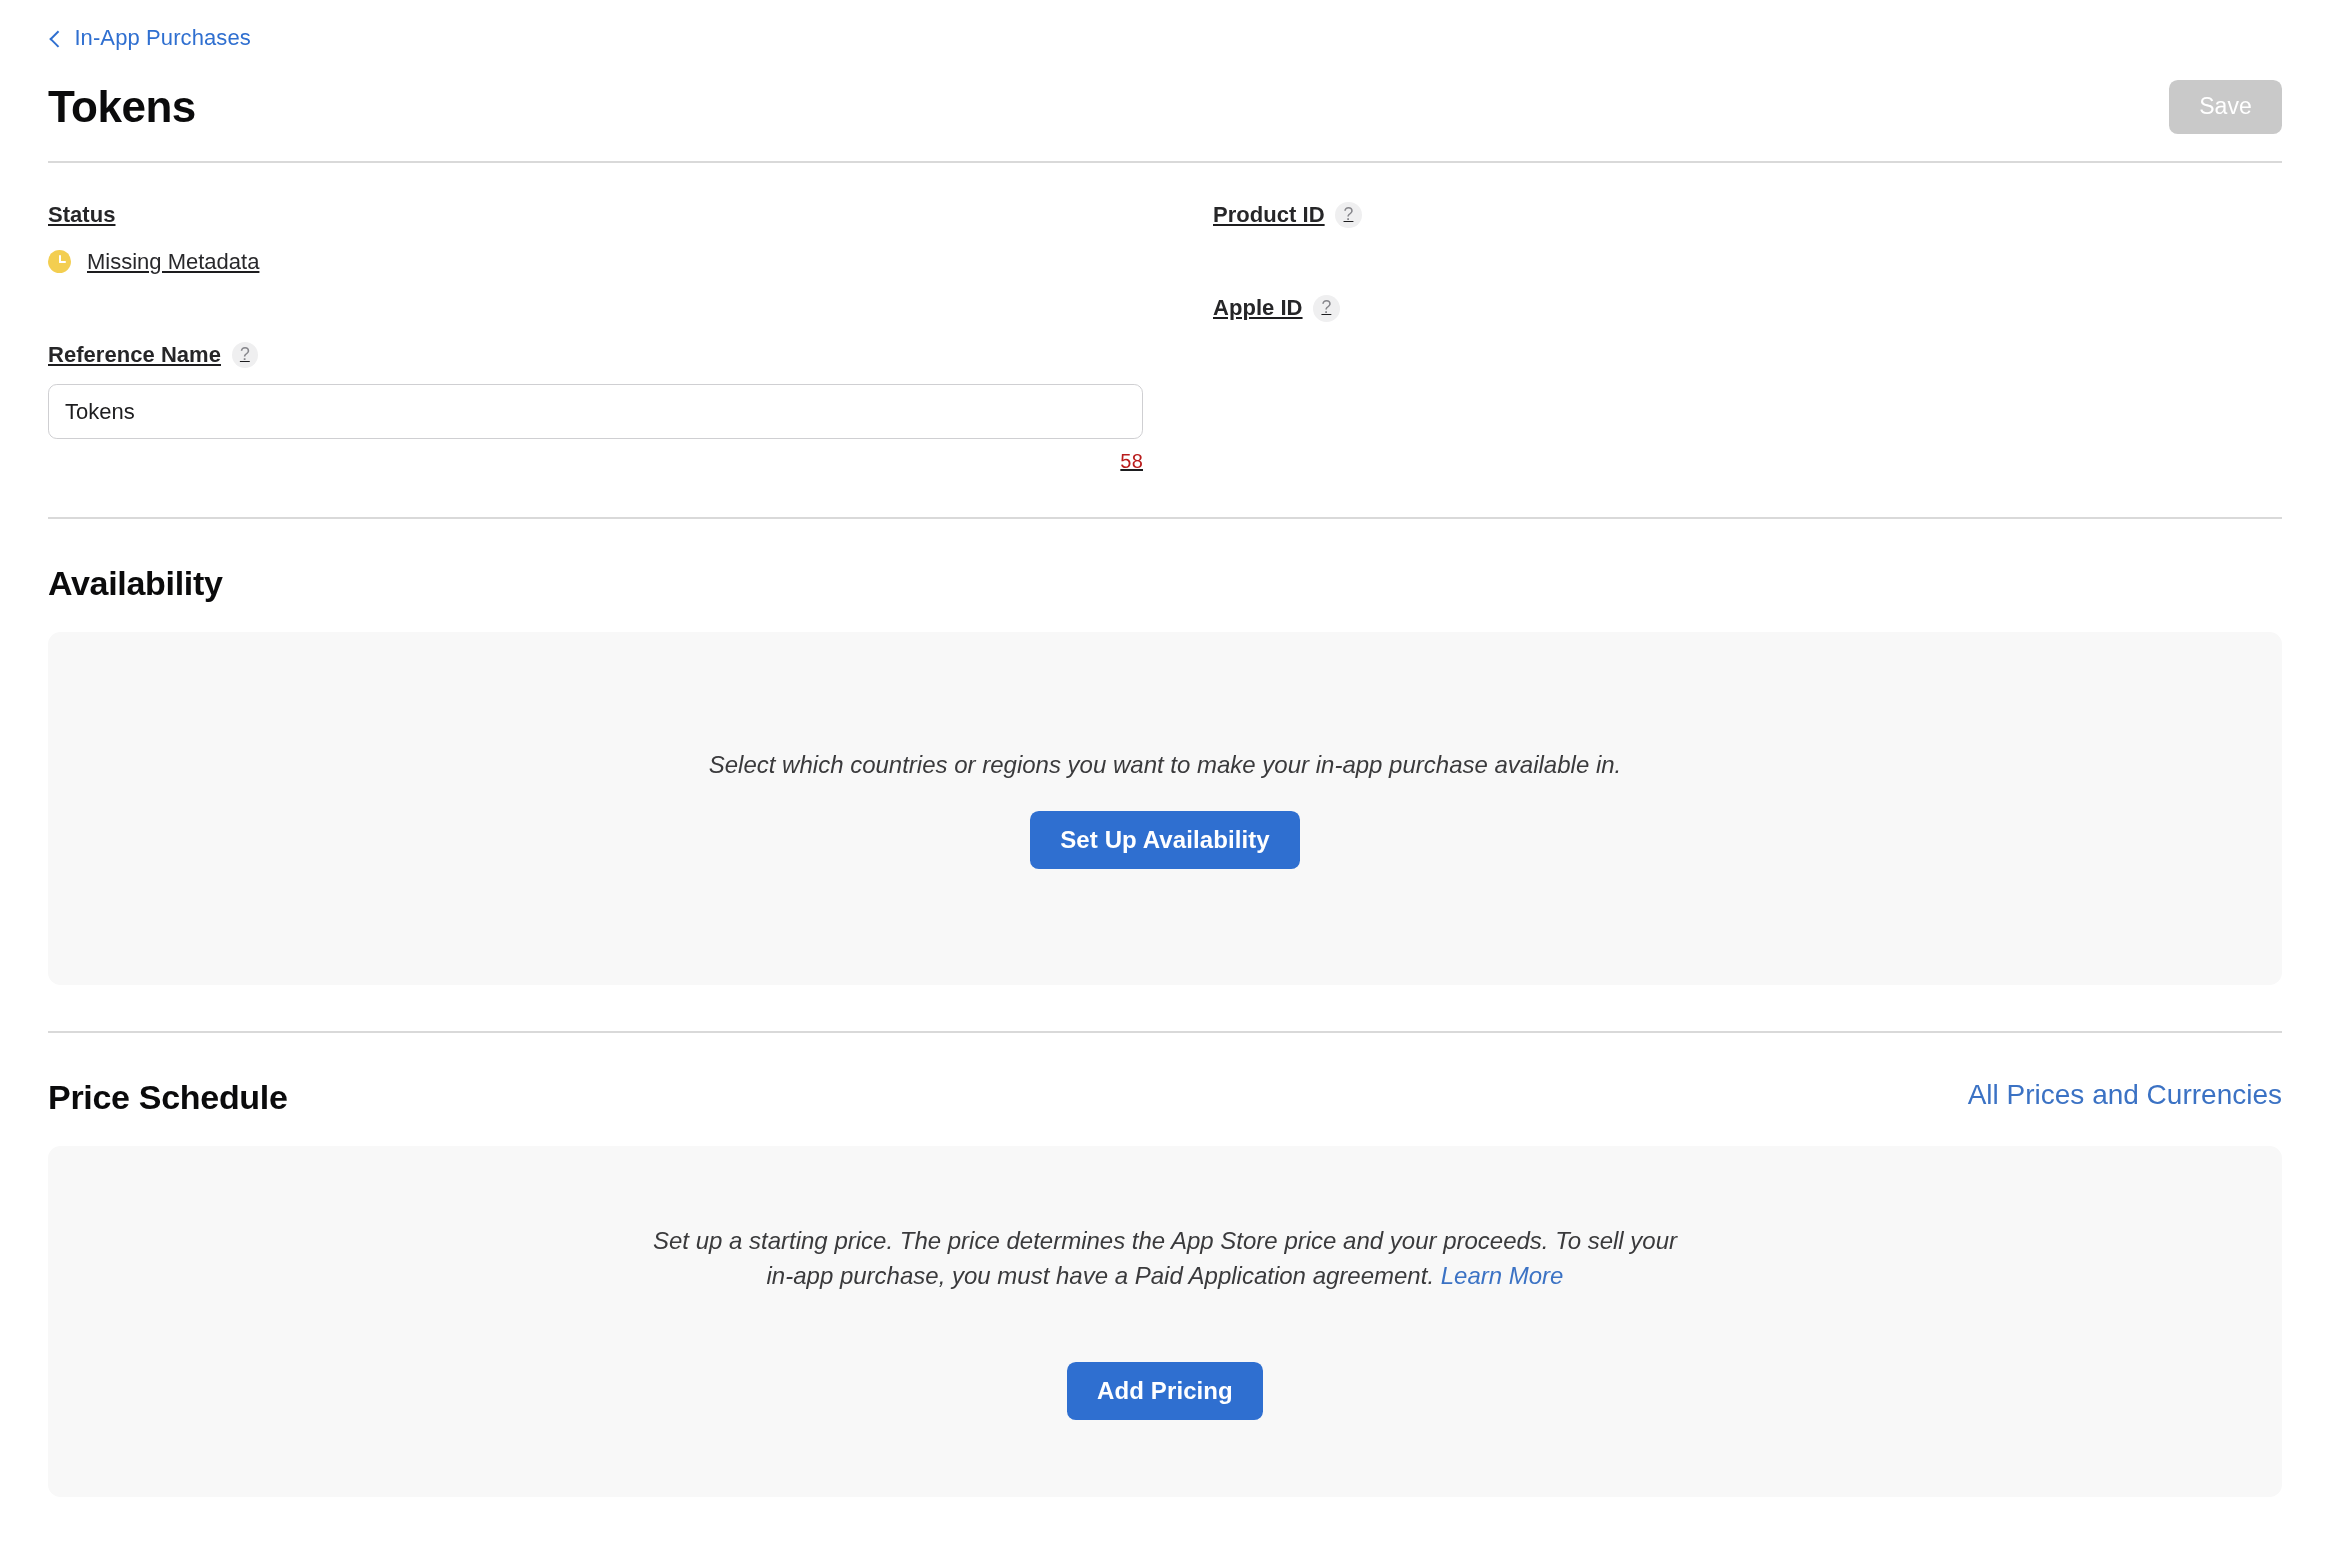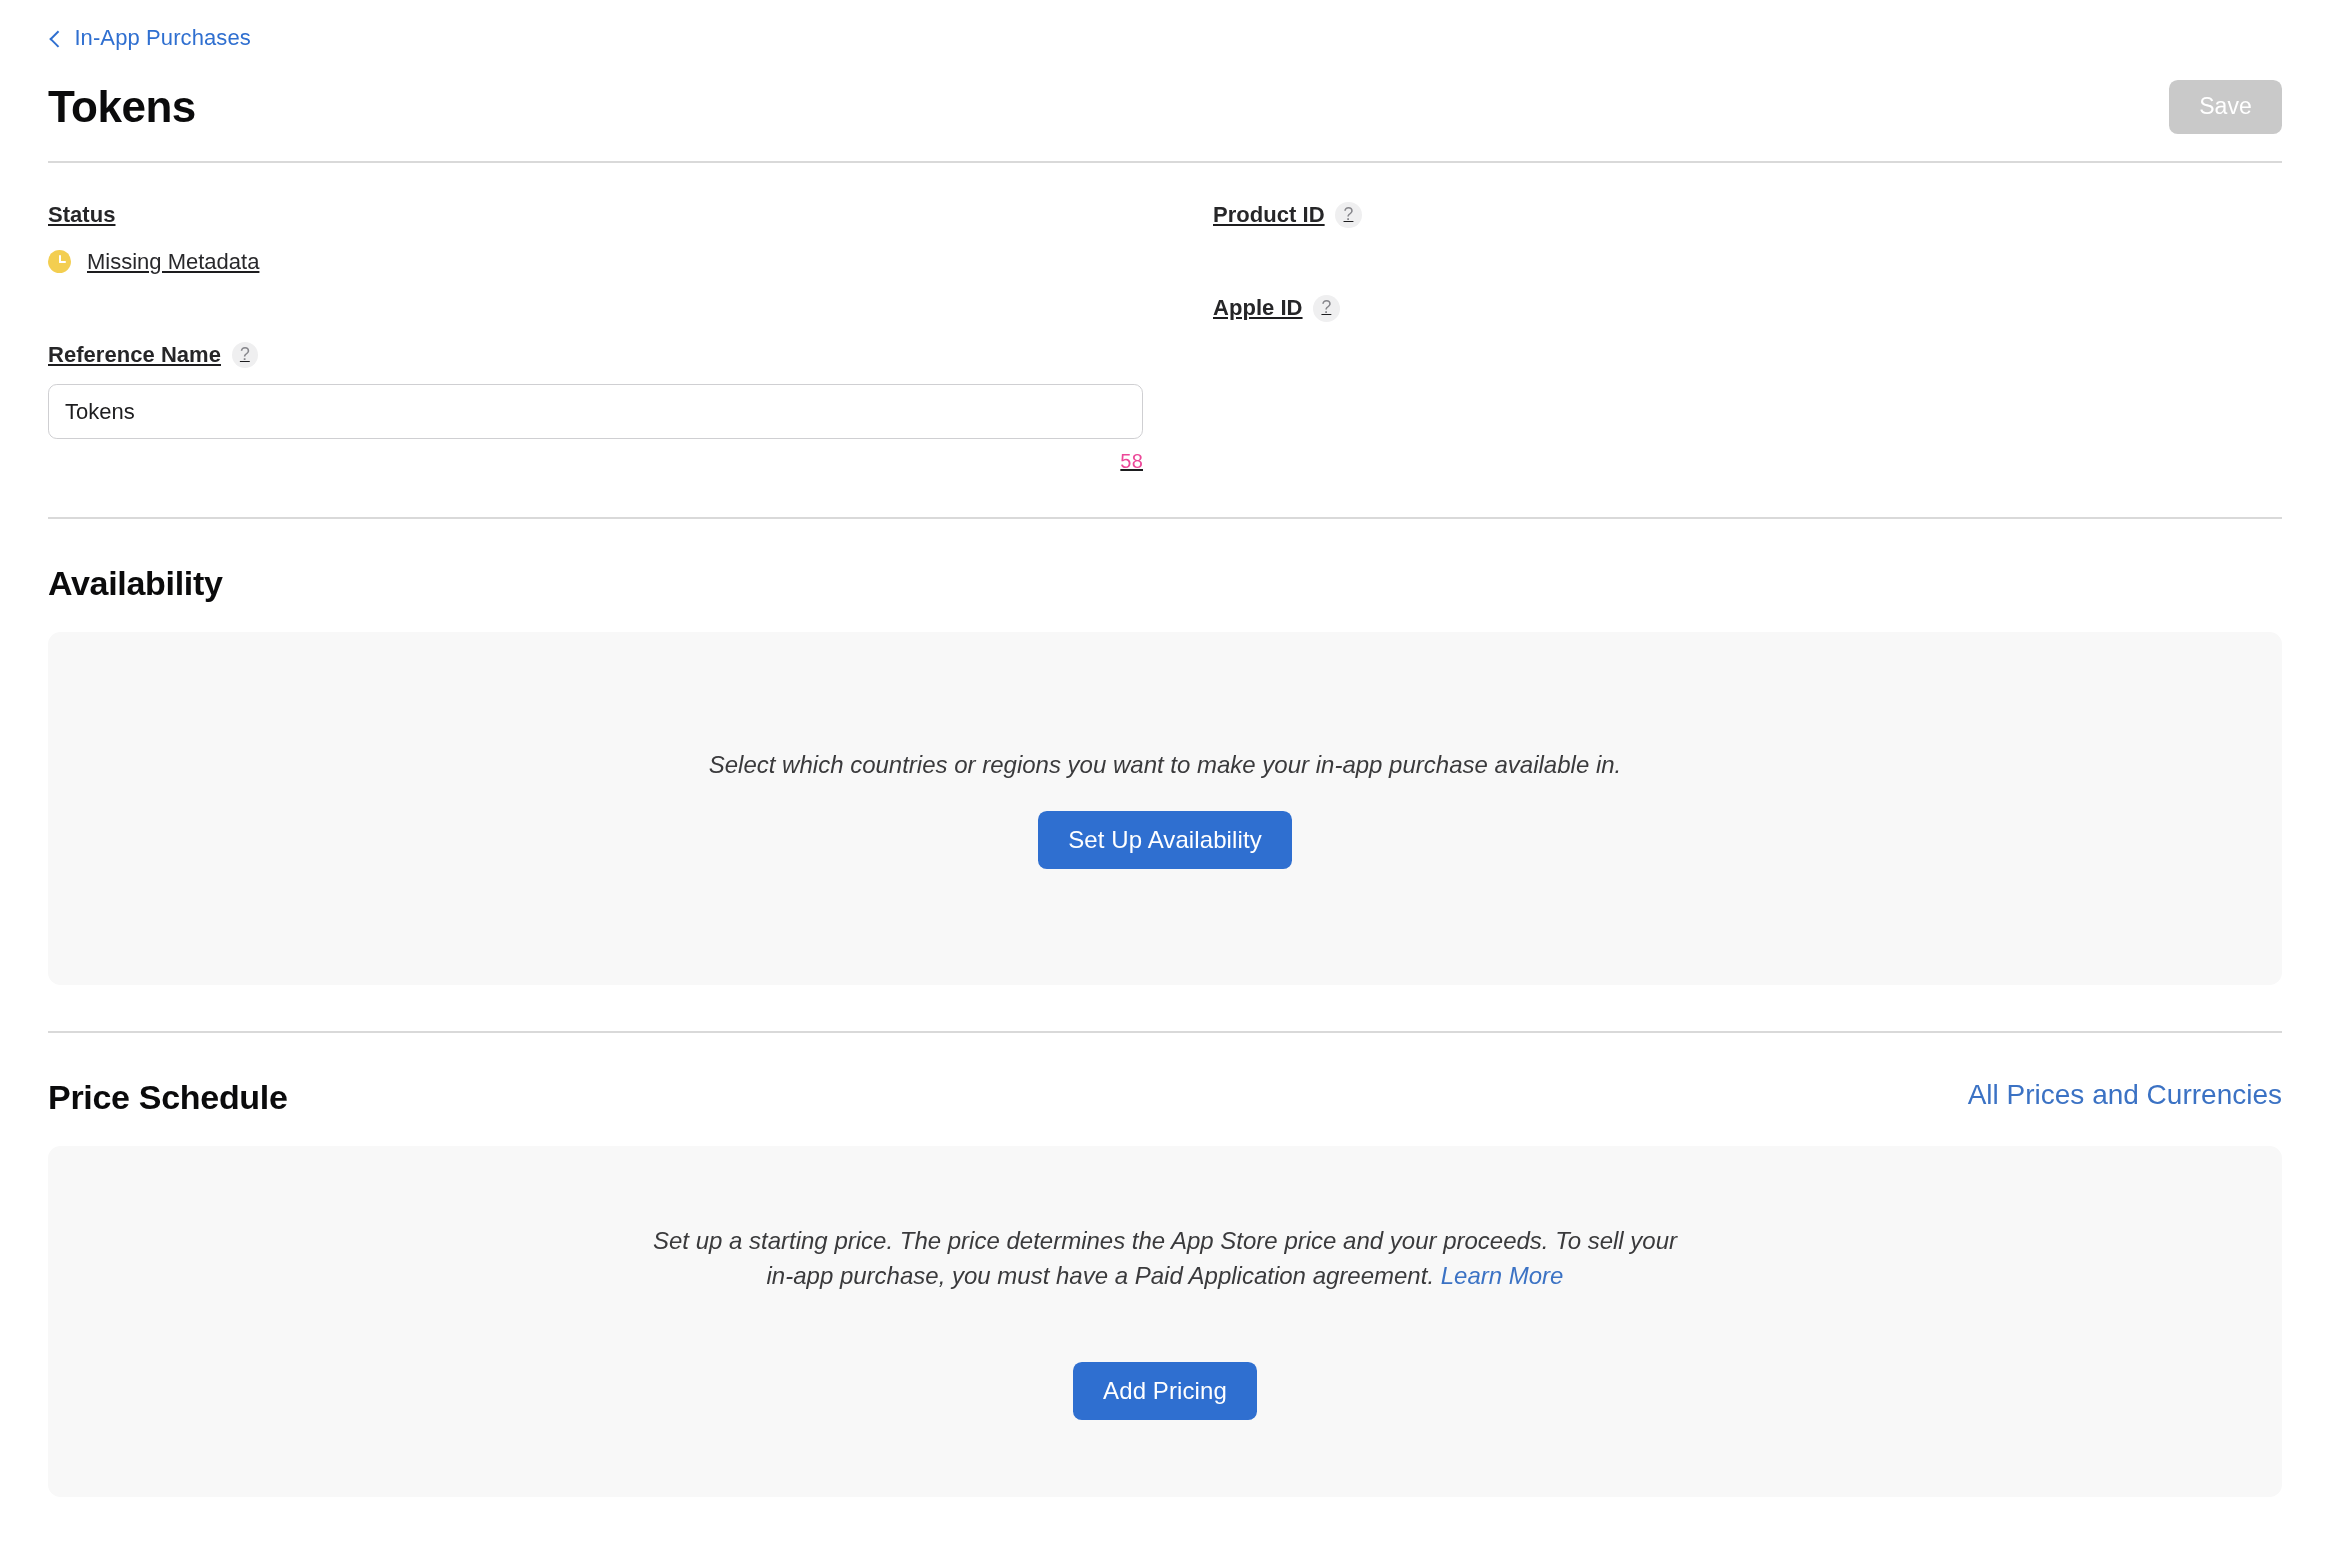--- a/index.html
+++ b/index.html
@@ -181,21 +181,21 @@
     font-family: inherit;
     font-size: 22px;
     color: #1d1d1f;
     padding: 0 16px;
     outline: none;
   }
   .char-count {
     width: 1095px;
     text-align: right;
     font-size: 20px;
-    color: #ec4899;
+    color: #b91c1c;
     margin-top: 10.6px;
     letter-spacing: 0.2px;
   }
   .apple-id-block { margin-top: 67px; }
 
   
   .section { padding-top: 46px; padding-bottom: 46px; }
   .section-head {
     display: flex;
     align-items: flex-start;
@@ -242,21 +242,21 @@
     cursor: pointer;
   }
   .primary-btn {
     margin-top: 28px;
     background: #2f6fd0;
     color: #ffffff;
     border: none;
     border-radius: 8.8px;
     font-family: inherit;
     font-size: 24px;
-    font-weight: 400;
+    font-weight: 700;
     height: 58px;
     padding: 0 30px;
     cursor: pointer;
     letter-spacing: 0.1px;
   }
 </style>
 </head>
 <body>
 
 <div class="page">

